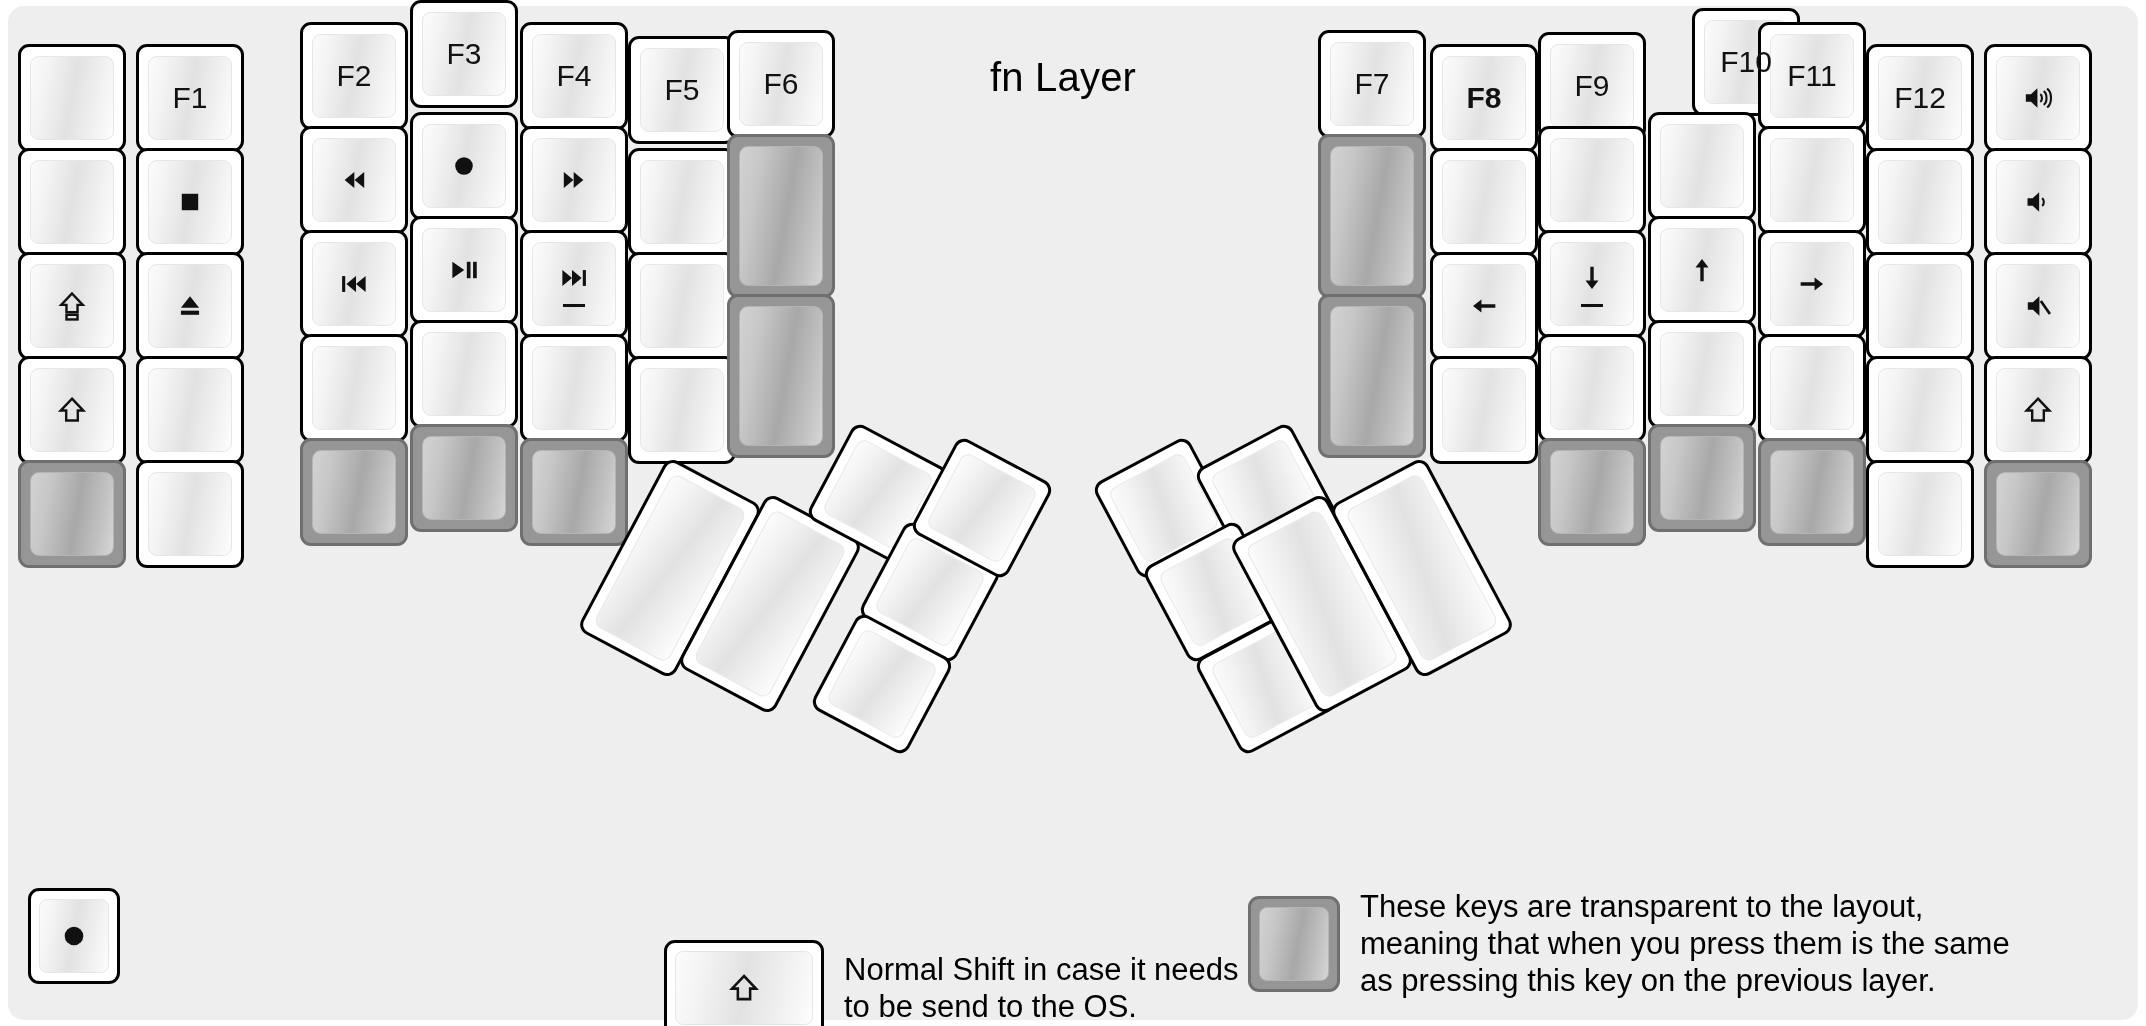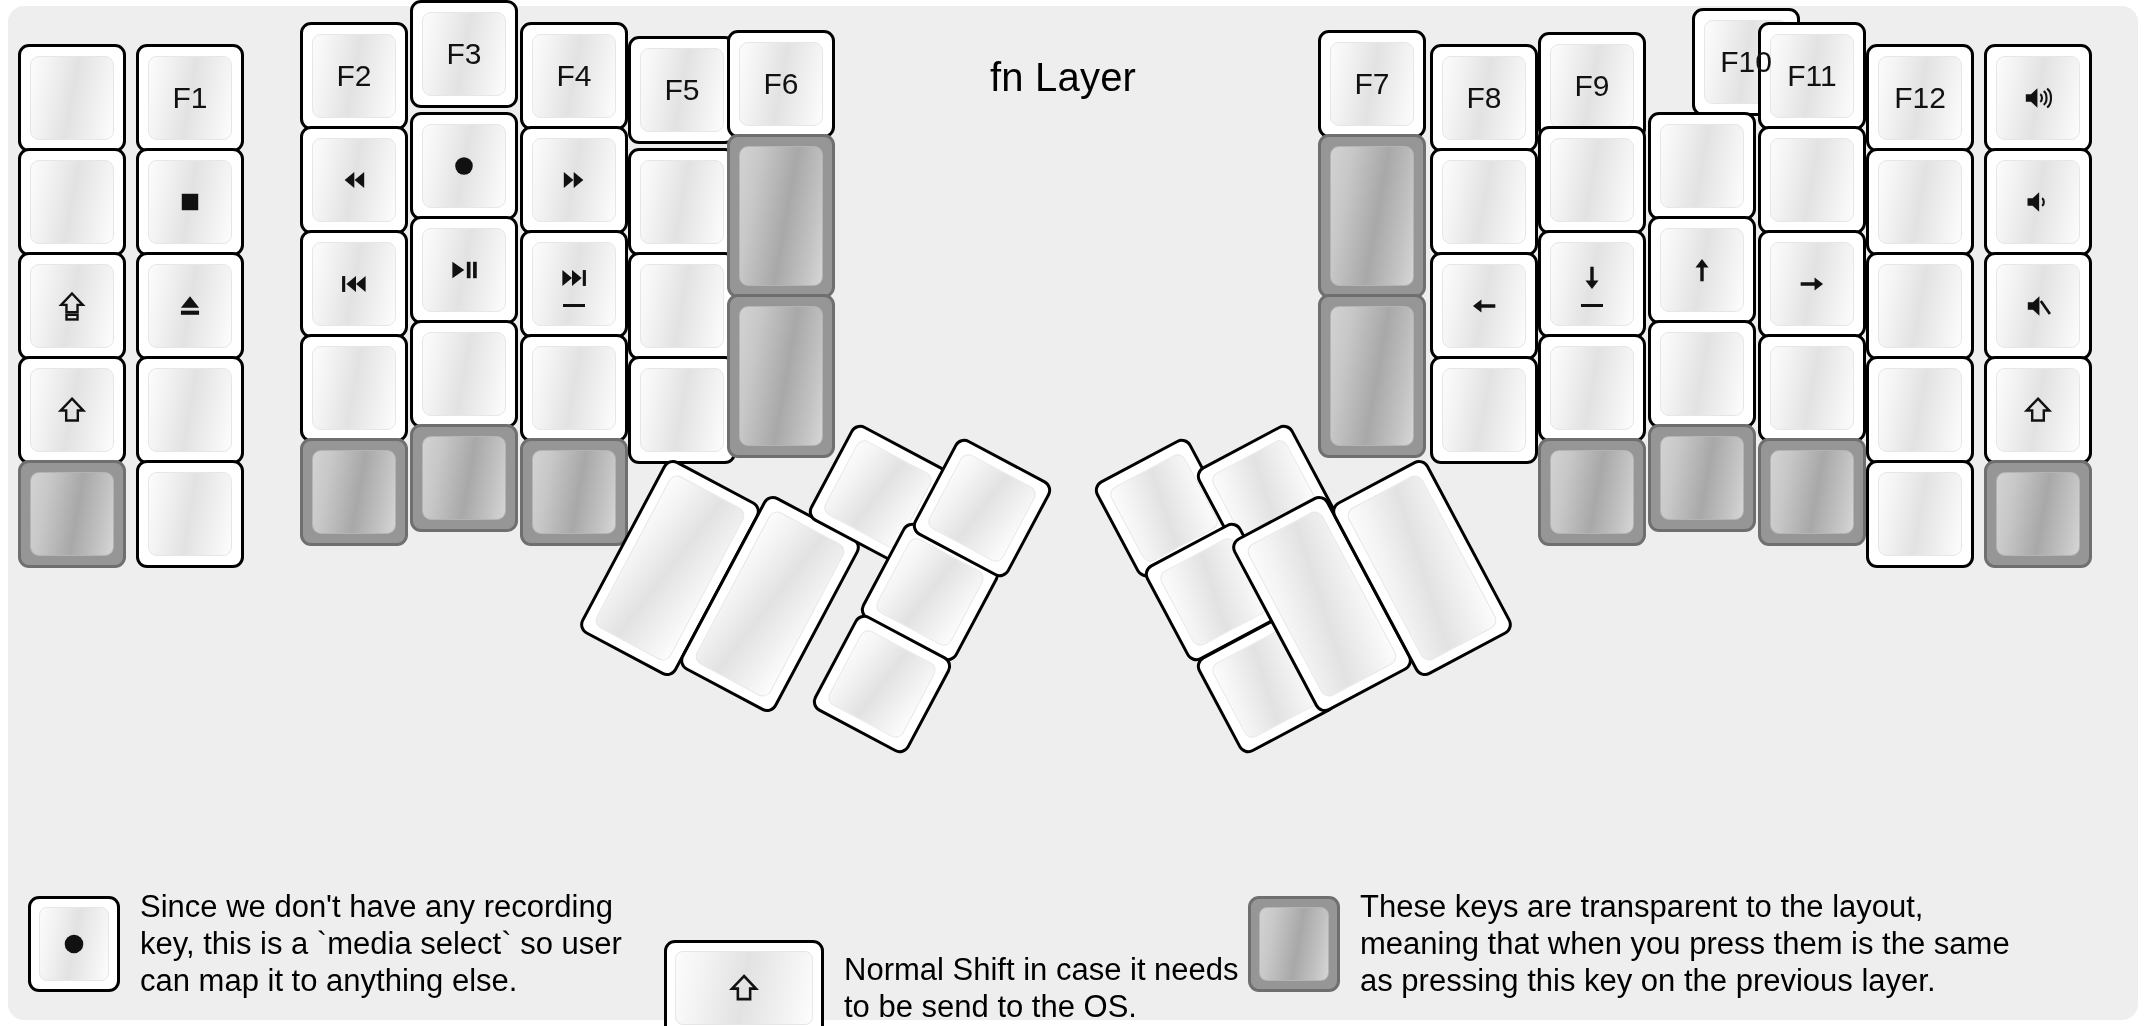--- a/index.html
+++ b/index.html
@@ -304,21 +304,21 @@
         <div class="lbl">F7</div>
       </div>
       <div class="key trans" style="left: 1318px; top: 134px; width: 108px; height: 164px;">
         <div class="cap"></div>
         <div class="lbl"></div>
       </div>
       <div class="key trans" style="left: 1318px; top: 294px; width: 108px; height: 164px;">
         <div class="cap"></div>
         <div class="lbl"></div>
       </div>
-      <div class="key" style="left: 1430px; top: 44px; width: 108px; height: 108px;">
+      <div class="key" style="left: 1430px; top: 44px; width: 108px; height: 108px; font-weight: bold;">
         <div class="cap"></div>
         <div class="lbl">F8</div>
       </div>
       <div class="key" style="left: 1430px; top: 148px; width: 108px; height: 108px;">
         <div class="cap"></div>
         <div class="lbl"></div>
       </div>
       <div class="key" style="left: 1430px; top: 252px; width: 108px; height: 108px;">
         <div class="cap"></div>
         <div class="lbl">
@@ -518,23 +518,20 @@
   <div id="legend-layer">
       <div class="legend-item" style="left: 28px; top: 888px;">
         <div class="legend-key" style="width: 92px; height: 96px;">
           <div class="cap"></div>
           <div class="lbl">
             <svg class="glyph" width="36" height="36" viewBox="0 0 24 24" fill="#111" xmlns="http://www.w3.org/2000/svg">
               <circle cx="12" cy="12" r="6.2"></circle>
             </svg>
           </div>
         </div>
-        <div class="legend-text" style="font-size: 31px;">Since we don't have any recording
-key, this is a `media select` so user
-can map it to anything else.</div>
       </div>
       <div class="legend-item" style="left: 664px; top: 940px;">
         <div class="legend-key" style="width: 160px; height: 96px;">
           <div class="cap"></div>
           <div class="lbl">
             <svg class="glyph" width="36" height="36" viewBox="0 0 24 24" fill="#111" xmlns="http://www.w3.org/2000/svg">
               <path d="M12 4 L20 12.4 L16.1 12.4 L16.1 19.4 L7.9 19.4 L7.9 12.4 L4 12.4 Z" fill="none" stroke="#111" stroke-width="1.7" stroke-linejoin="miter"></path>
             </svg>
           </div>
         </div>

